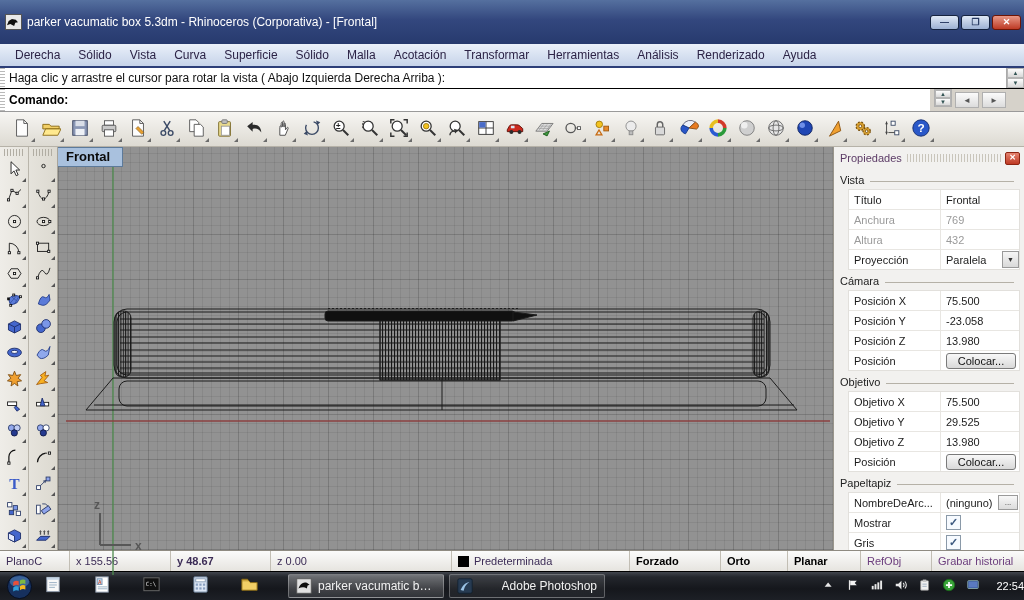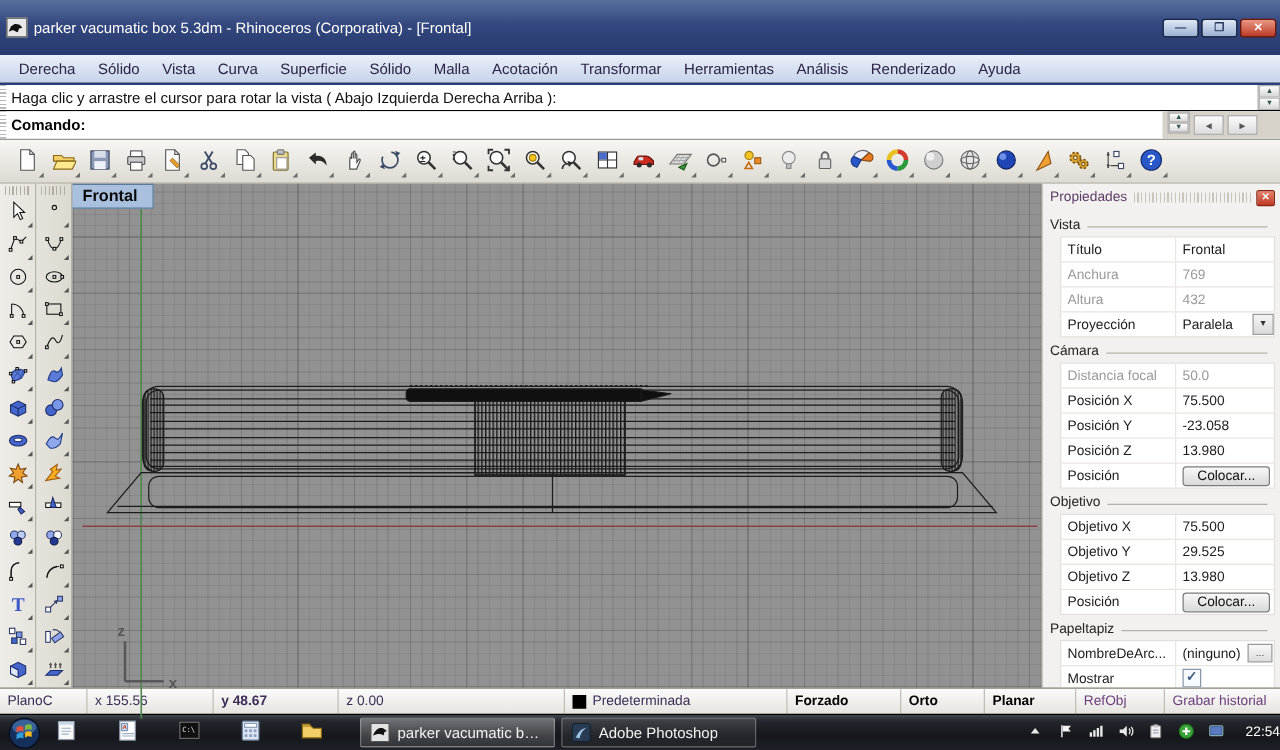--- a/index.html
+++ b/index.html
@@ -101,21 +101,21 @@
   
   .taskbar{height:28px;background:linear-gradient(#41454d 0%,#23262c 18%,#15171c 60%,#1d2averag 100%);
     background:linear-gradient(#41454d 0%,#23262c 18%,#15171c 60%,#1d2026 100%);
     display:flex;align-items:center;flex:0 0 auto;border-top:1px solid #000;}
   .start-btn{width:34px;height:28px;background:transparent;border:none;padding:1px 0 0 4px;}
   .quick-launch{display:flex;align-items:center;margin-left:8px;gap:27px;}
   .ql-btn{width:22px;height:24px;background:transparent;border:none;padding:0;}
   .tasks{display:flex;align-items:center;margin-left:28px;gap:5px;}
   .task-btn{width:156px;height:24px;display:flex;align-items:center;gap:6px;padding:0 7px;
     border:1px solid rgba(255,255,255,.28);border-radius:2px;color:#f2f2f2;font-size:12px;
-    background:linear-gradient(rgba(255,255,255,.12),rgba(255,255,255,.03));}
+    background:linear-gradient(rgba(255,255,255,.12),rgba(255,255,255,.03));justify-content:space-between;}
   .task-btn.active{background:linear-gradient(rgba(255,255,255,.34),rgba(255,255,255,.10));}
   .task-label{white-space:nowrap;overflow:hidden;text-overflow:ellipsis;}
   .tray{margin-left:auto;display:flex;align-items:center;gap:10px;padding-right:10px;color:#e8e8e8;}
   .tray-btn{background:transparent;border:none;padding:0;color:#ddd;}
   .clock{font-size:11px;color:#fff;margin-left:6px;}
   button{cursor:default;}
 </style>
 </head>
 <body>
 
@@ -549,26 +549,20 @@
               </div>
             </div>
           </div>
           <div class="section">
             <div class="sec-label">
               <span>Cámara</span>
               <span class="line"></span>
             </div>
             <div class="prop-table">
               <div class="prop-row">
-                <div class="prop-label gray">Distancia focal</div>
-                <div class="prop-value gray">
-                  <span>50.0</span>
-                </div>
-              </div>
-              <div class="prop-row">
                 <div class="prop-label">Posición X</div>
                 <div class="prop-value">
                   <span>75.500</span>
                 </div>
               </div>
               <div class="prop-row">
                 <div class="prop-label">Posición Y</div>
                 <div class="prop-value">
                   <span>-23.058</span>
                 </div>

